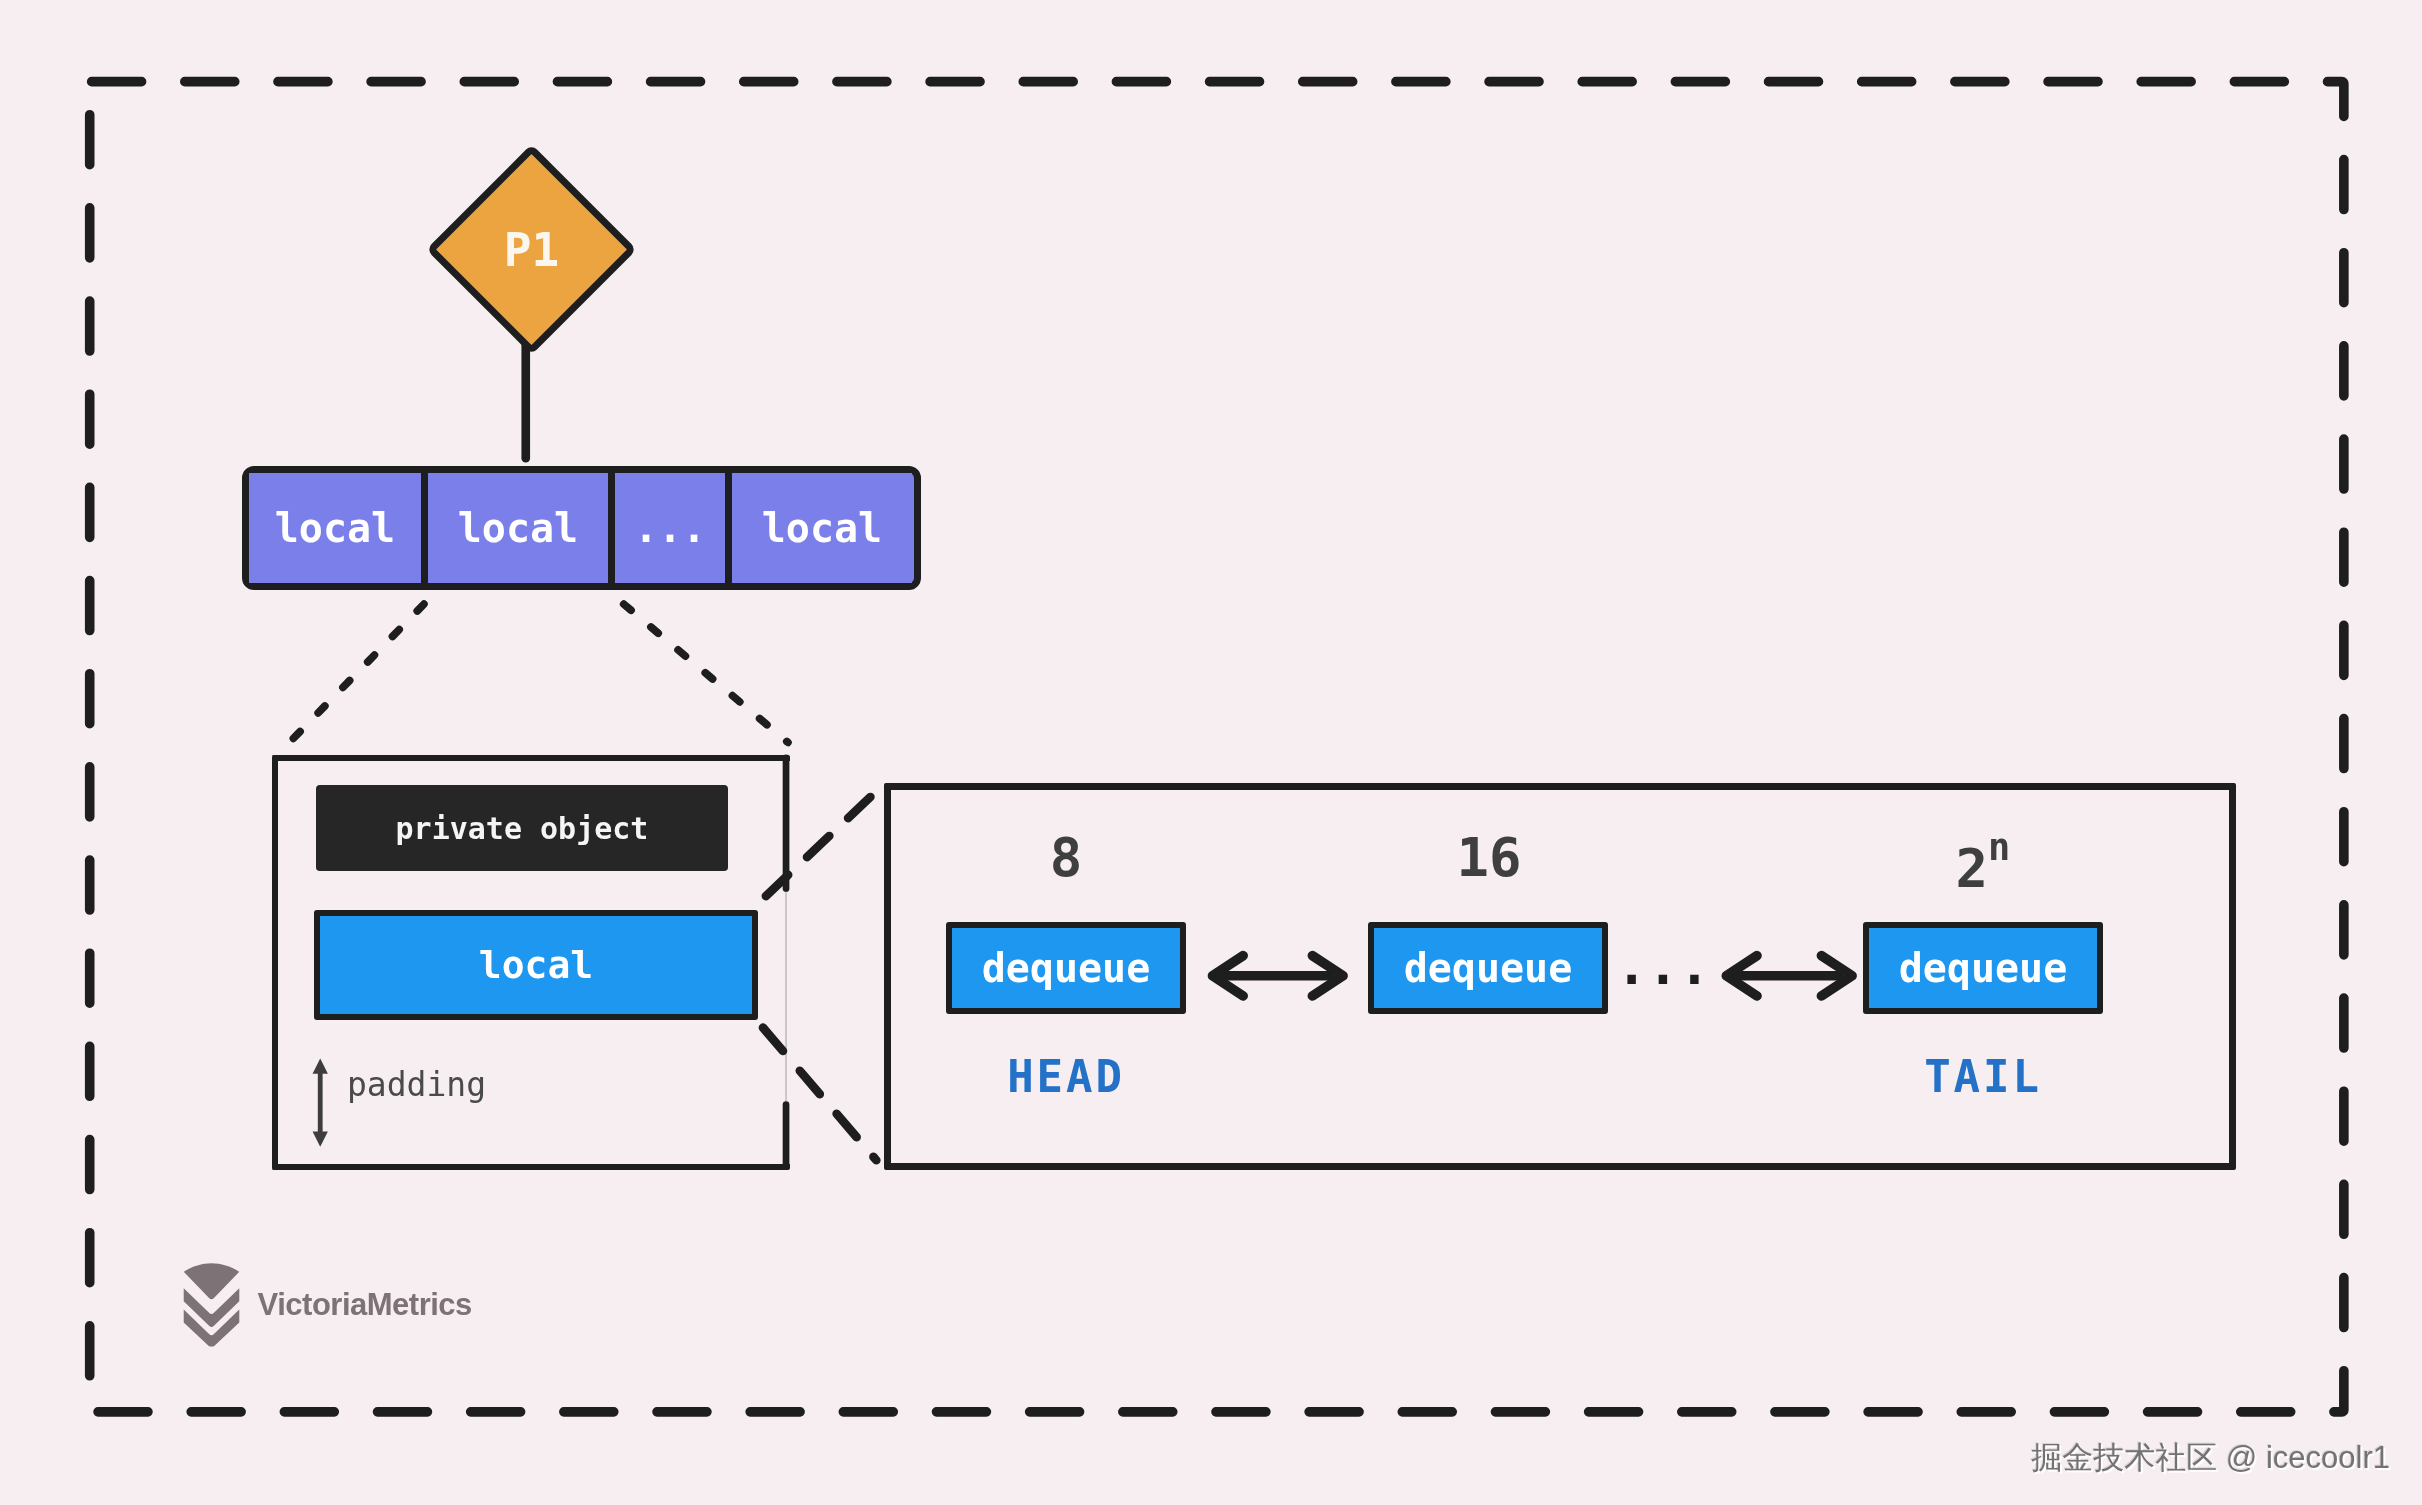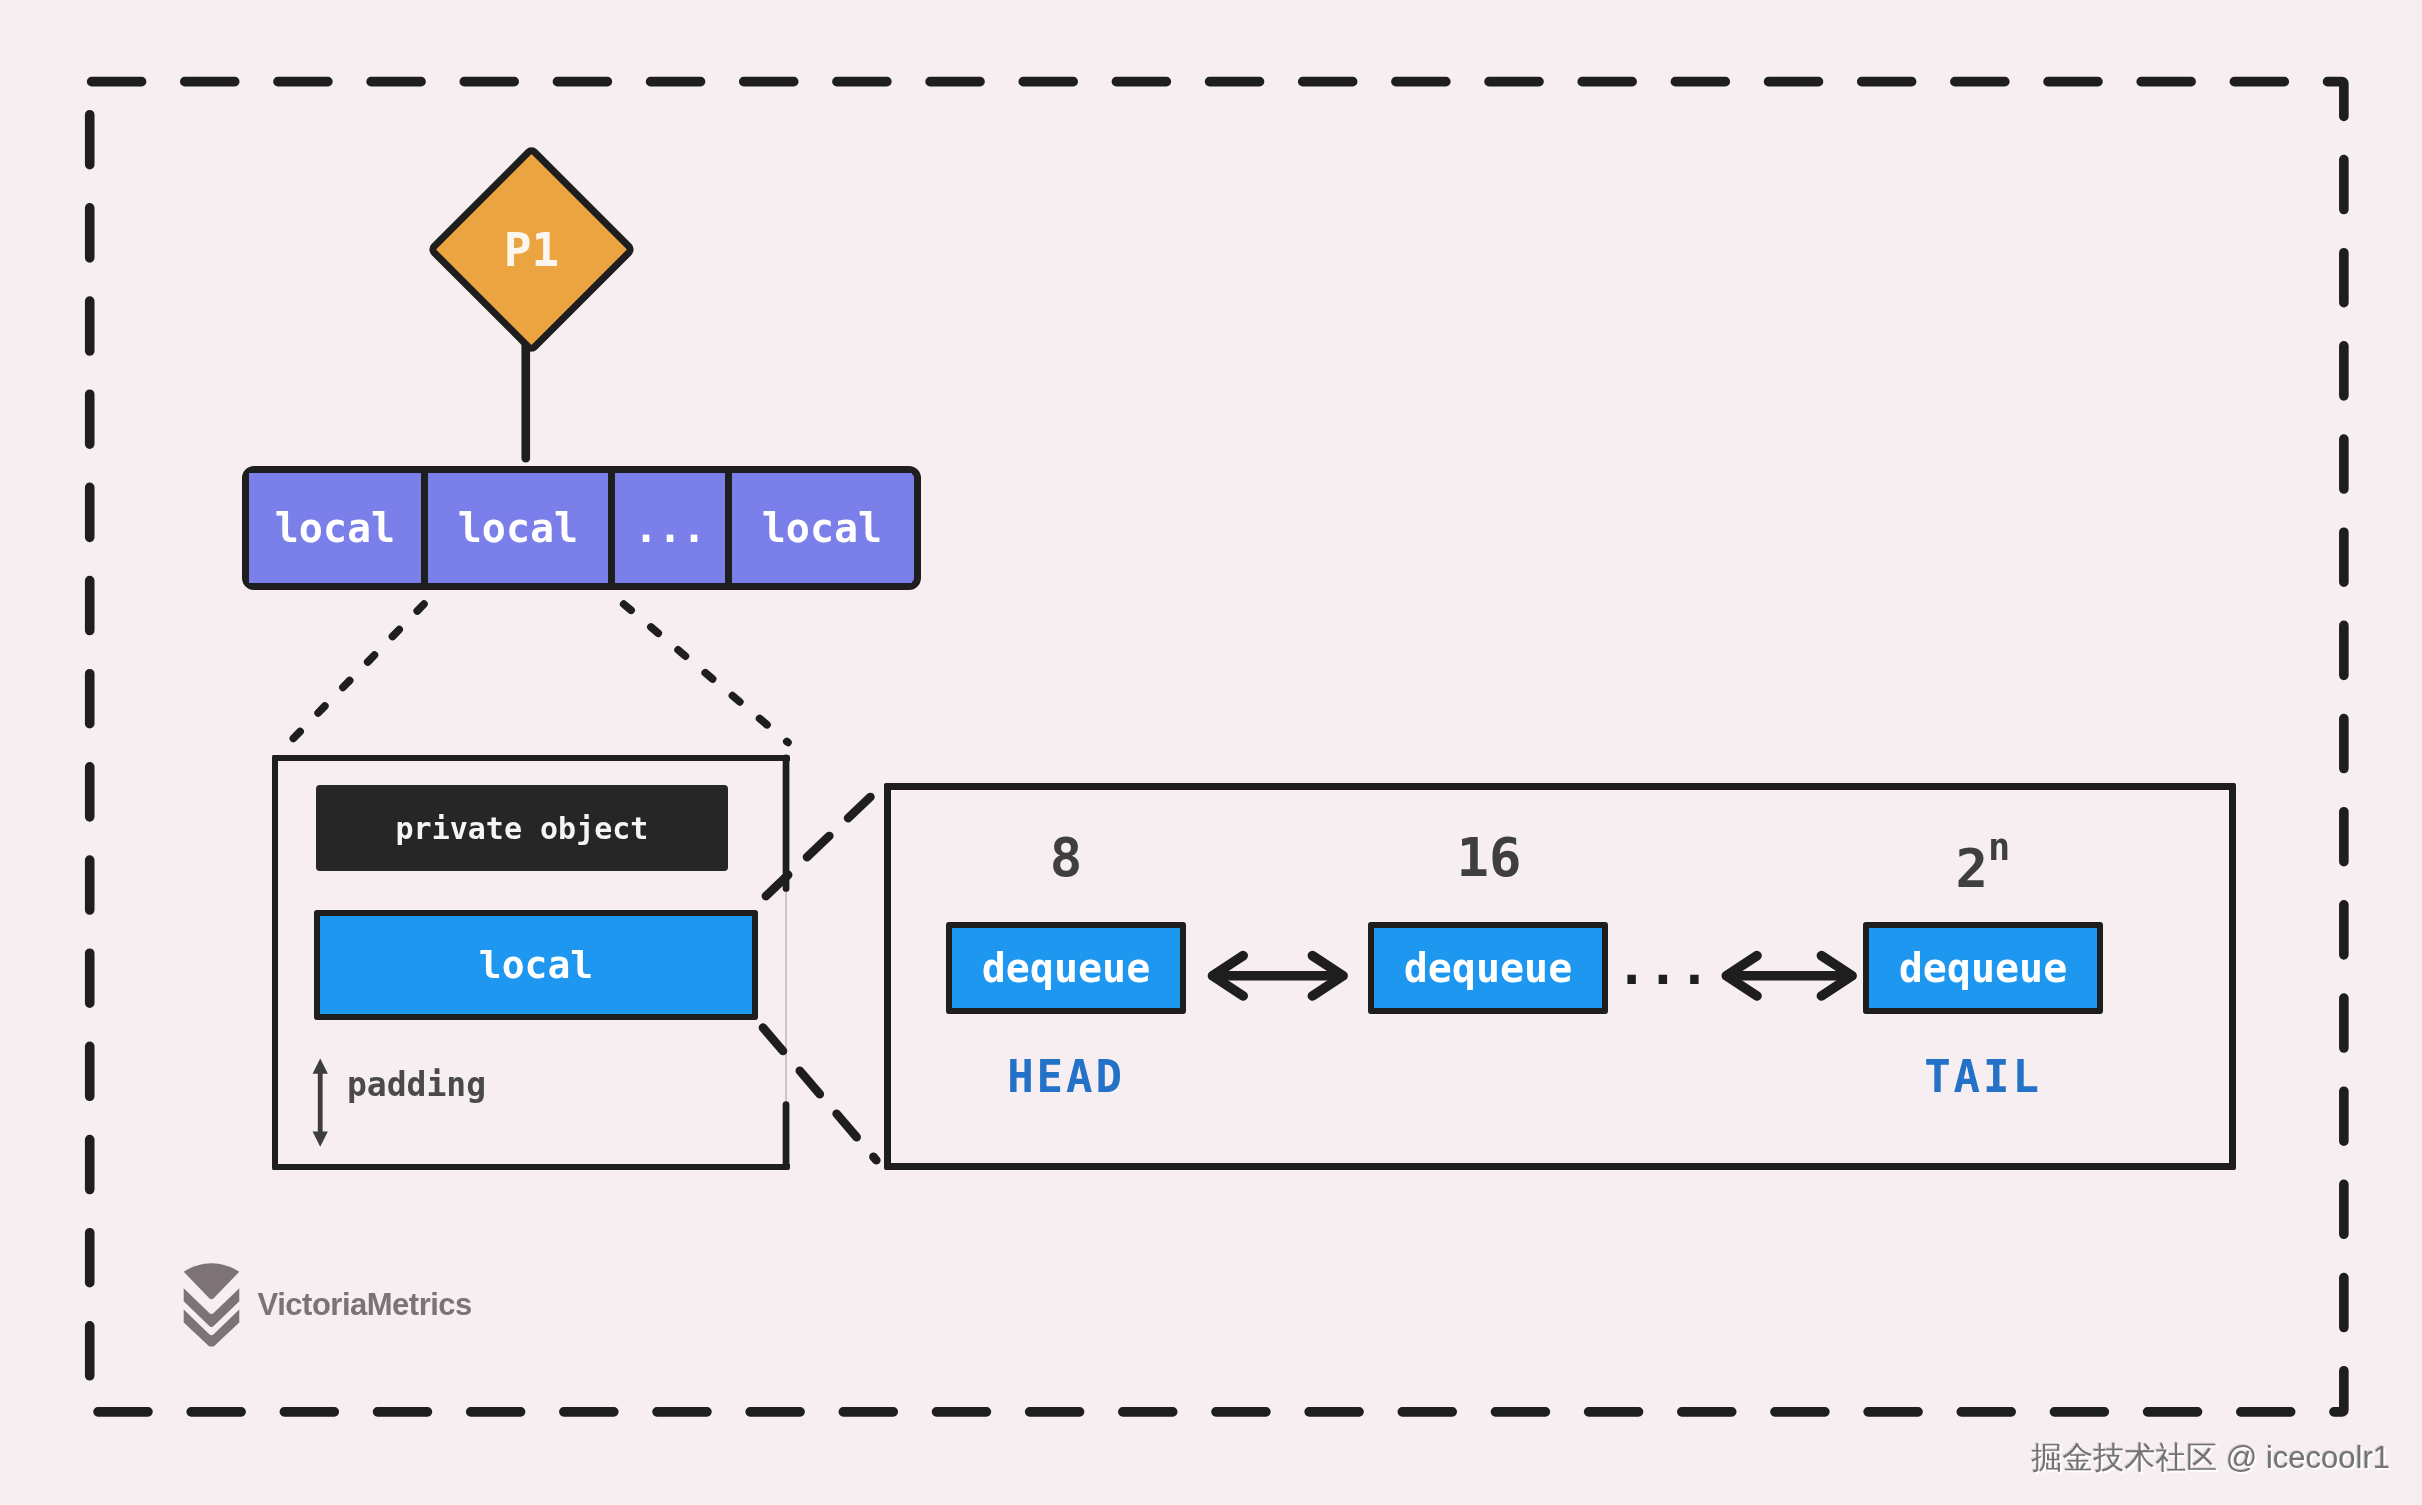--- a/index.html
+++ b/index.html
@@ -25,21 +25,21 @@
   
   .pool-box{position:absolute;left:272px;top:755px;width:518px;height:415px;
             box-sizing:border-box;border:6.7px solid #1E1E1E;border-right:none;border-radius:1.9px;}
   .private-box{position:absolute;left:38px;top:24px;width:412px;height:86px;background:#262626;
             border-radius:3.8px;display:flex;align-items:center;justify-content:center;
             color:#F5F5F5;font-size:30px;font-weight:bold;}
   .shared-box{position:absolute;left:36px;top:149px;width:444px;height:110px;background:#1E97F0;
             box-sizing:border-box;border:6.7px solid #1E1E1E;border-radius:2.9px;
             display:flex;align-items:center;justify-content:center;
             color:#FFFFFF;font-size:38px;font-weight:bold;}
-  .padding-label{position:absolute;left:69px;top:304px;color:#4A4A4A;font-size:33px;font-weight:700;}
+  .padding-label{position:absolute;left:69px;top:304px;color:#4A4A4A;font-size:33px;font-weight:400;}
 
   
   .deq-box{position:absolute;left:884px;top:783px;width:1352px;height:387px;
            box-sizing:border-box;border:7.7px solid #1E1E1E;border-radius:1.9px;}
   .size-label{position:absolute;top:36px;transform:translateX(-50%);
            color:#3F3F3F;font-size:54px;font-weight:bold;white-space:nowrap;}
   .size-exp{font-size:37px;vertical-align:27px;}
   .deq-item{position:absolute;top:132px;width:240px;height:92px;background:#1E97F0;
            box-sizing:border-box;border:6.7px solid #1E1E1E;border-radius:2.9px;
            display:flex;align-items:center;justify-content:center;

